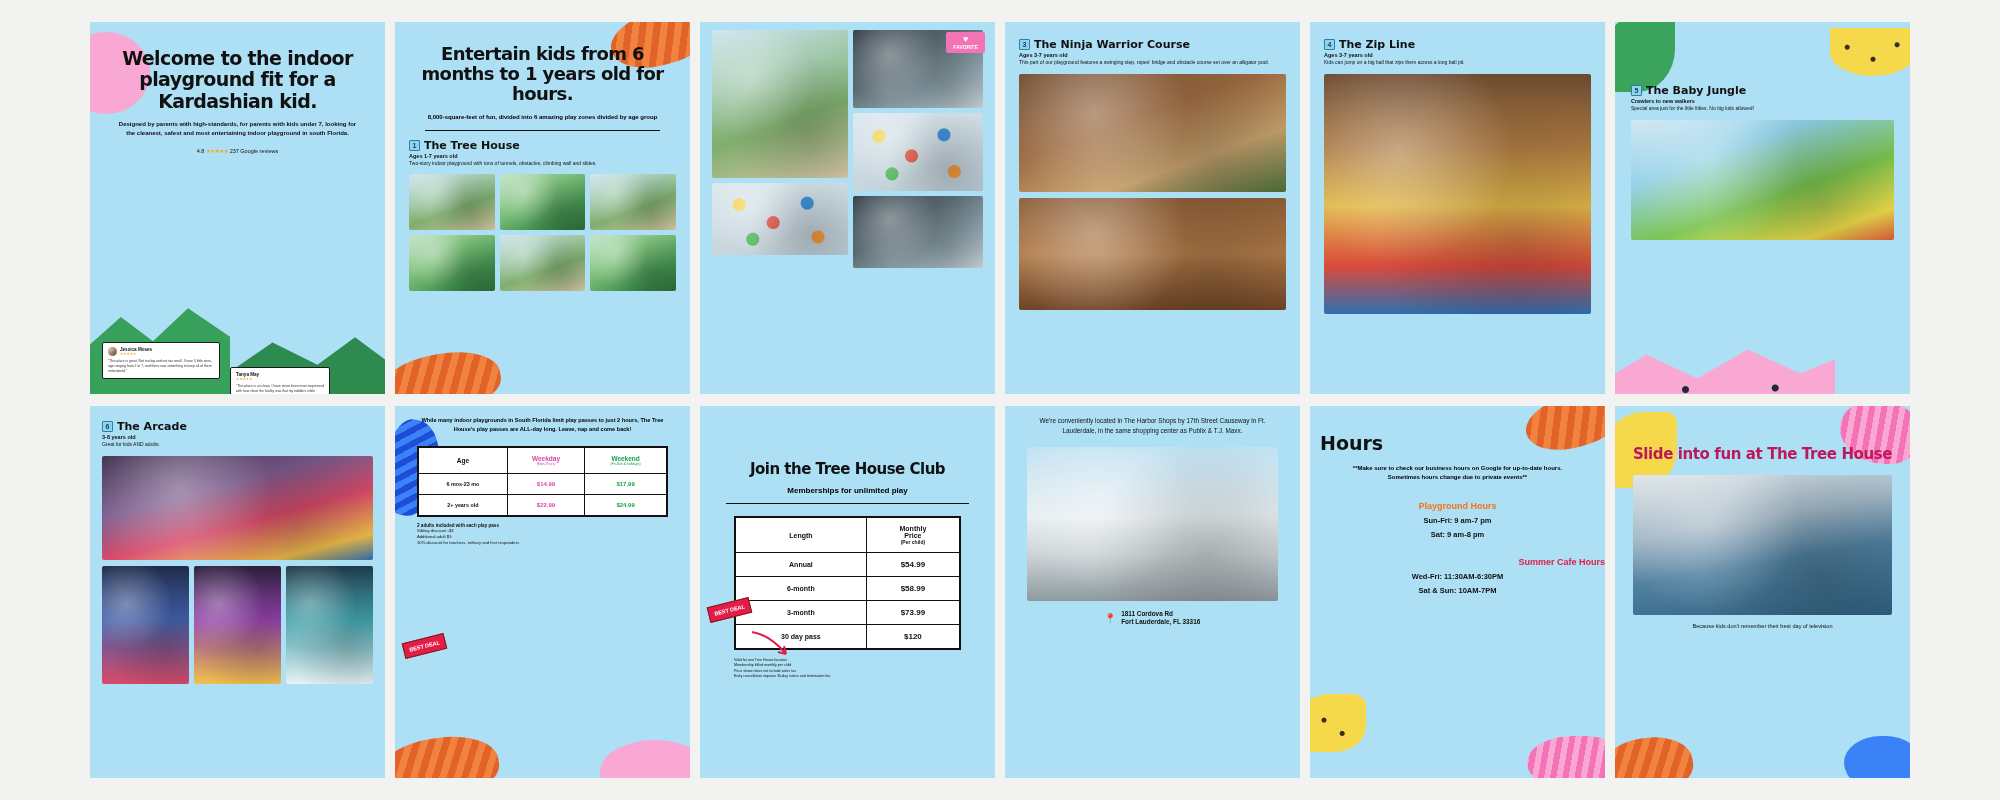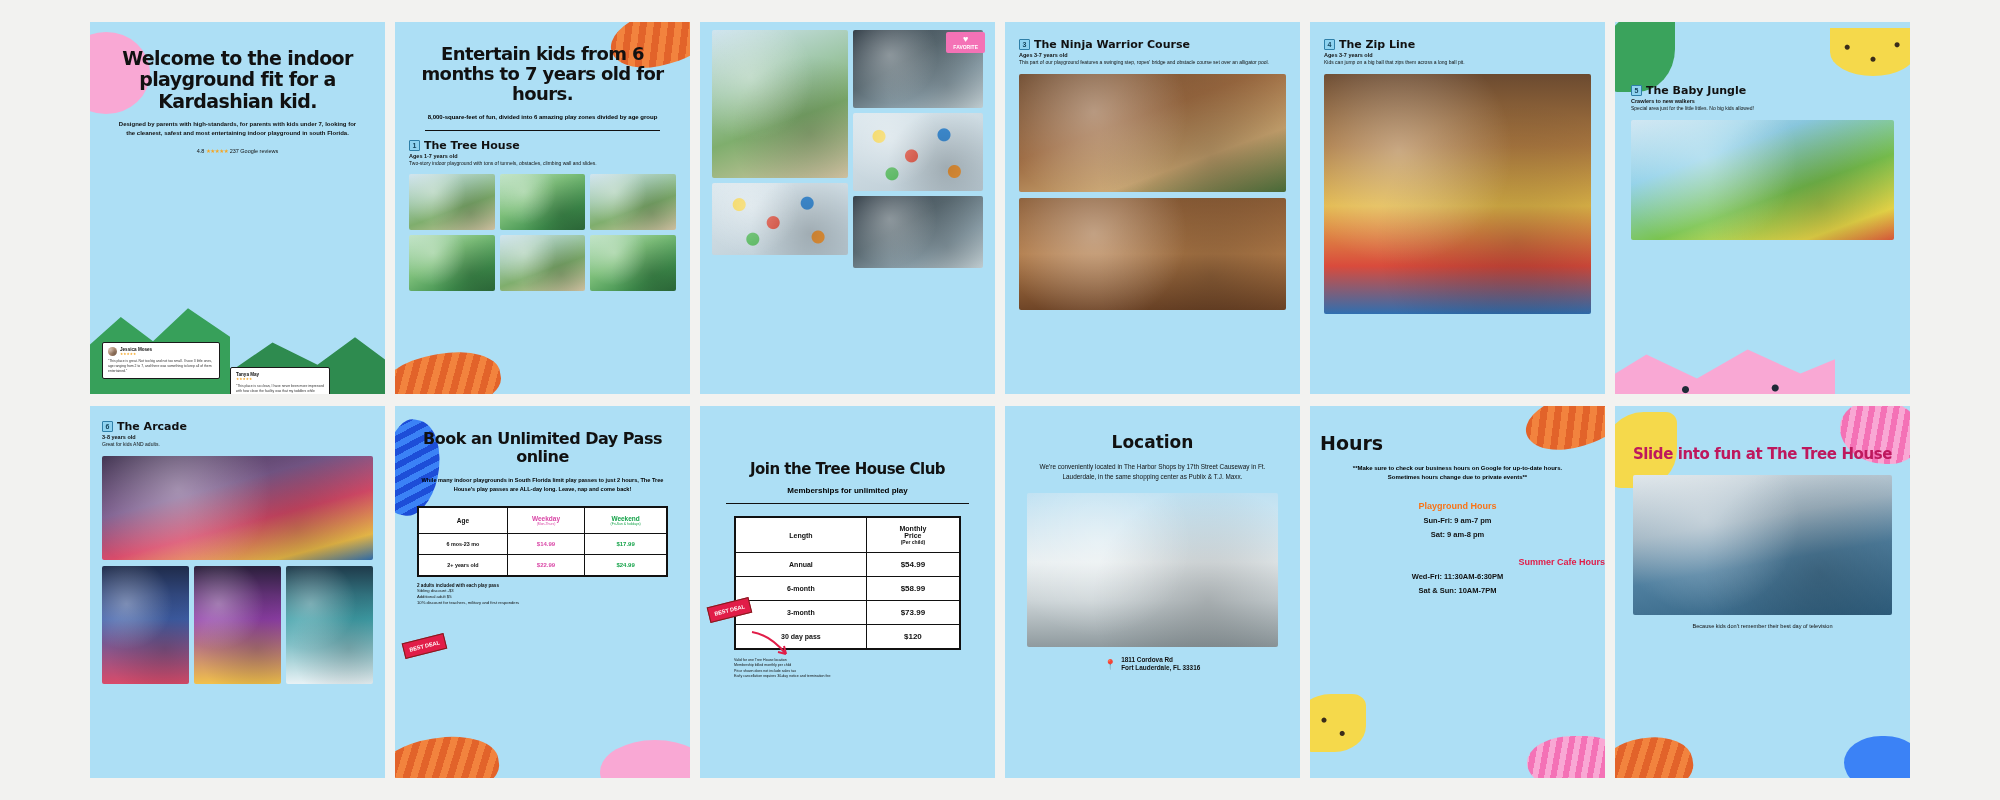--- a/index.html
+++ b/index.html
@@ -377,21 +377,21 @@
         <div class="rv-body">"This place is so clean, I have never been more impressed with how clean the facility was that my toddlers while socks were still clean looking when we left."</div>
       </div>
 
     </div>
   </div>
 
   <div class="card c2">
     <div class="deco-orange"></div>
     <div class="deco-orange-b"></div>
     <div class="card-inner">
-      <h2>Entertain kids from 6 months to 7 years old for hours.</h2>
+      <h2>Entertain kids from 6 months to 1 years old for hours.</h2>
       <div class="sub">8,000-square-feet of fun, divided into 6 amazing play zones divided by age group</div>
       <div class="rule"></div>
       <div class="treehouse">
         <div class="sec-title">
           <span class="num-badge">1</span>
           <span class="t">The Tree House</span>
         </div>
         <div class="sec-sub">Ages 1-7 years old</div>
         <div class="sec-desc">Two-story indoor playground with tons of tunnels, obstacles, climbing wall and slides.</div>
       </div>
@@ -492,21 +492,20 @@
       </div>
     </div>
   </div>
 
   <div class="card c8">
     <div class="deco-blue"></div>
     <div class="deco-orange-b"></div>
     <div class="deco-pink-b"></div>
     <div class="best">BEST DEAL</div>
     <div class="card-inner">
-      <h2>Book an Unlimited Day Pass online</h2>
       <div class="sub">While many indoor playgrounds in South Florida limit play passes to just 2 hours, The Tree House's play passes are ALL-day long. Leave, nap and come back!</div>
       <div class="tablewrap">
         <table>
           <thead>
             <tr>
               <th>Age</th>
               <th class="weekday">
                 <div>Weekday</div>
                 <div style="font-size:3.4px;font-weight:normal">(Mon-Thurs)</div>
               </th>
@@ -585,21 +584,20 @@
         <div>Valid for one Tree House location</div>
         <div>Membership billed monthly per child</div>
         <div>Price shown does not include sales tax</div>
         <div>Early cancellation requires 30-day notice and termination fee</div>
       </div>
     </div>
   </div>
 
   <div class="card c10">
     <div class="card-inner">
-      <h2>Location</h2>
       <div class="body">We're conveniently located in The Harbor Shops by 17th Street Causeway in Ft. Lauderdale, in the same shopping center as Publix &amp; T.J. Maxx.</div>
       <div class="photo ph-store p"></div>
       <div class="addr">
         <span class="pin">📍</span>
         <span class="addr-txt">
           <span style="display:block">1811 Cordova Rd</span>
           <span style="display:block">Fort Lauderdale, FL 33316</span>
         </span>
       </div>
     </div>

